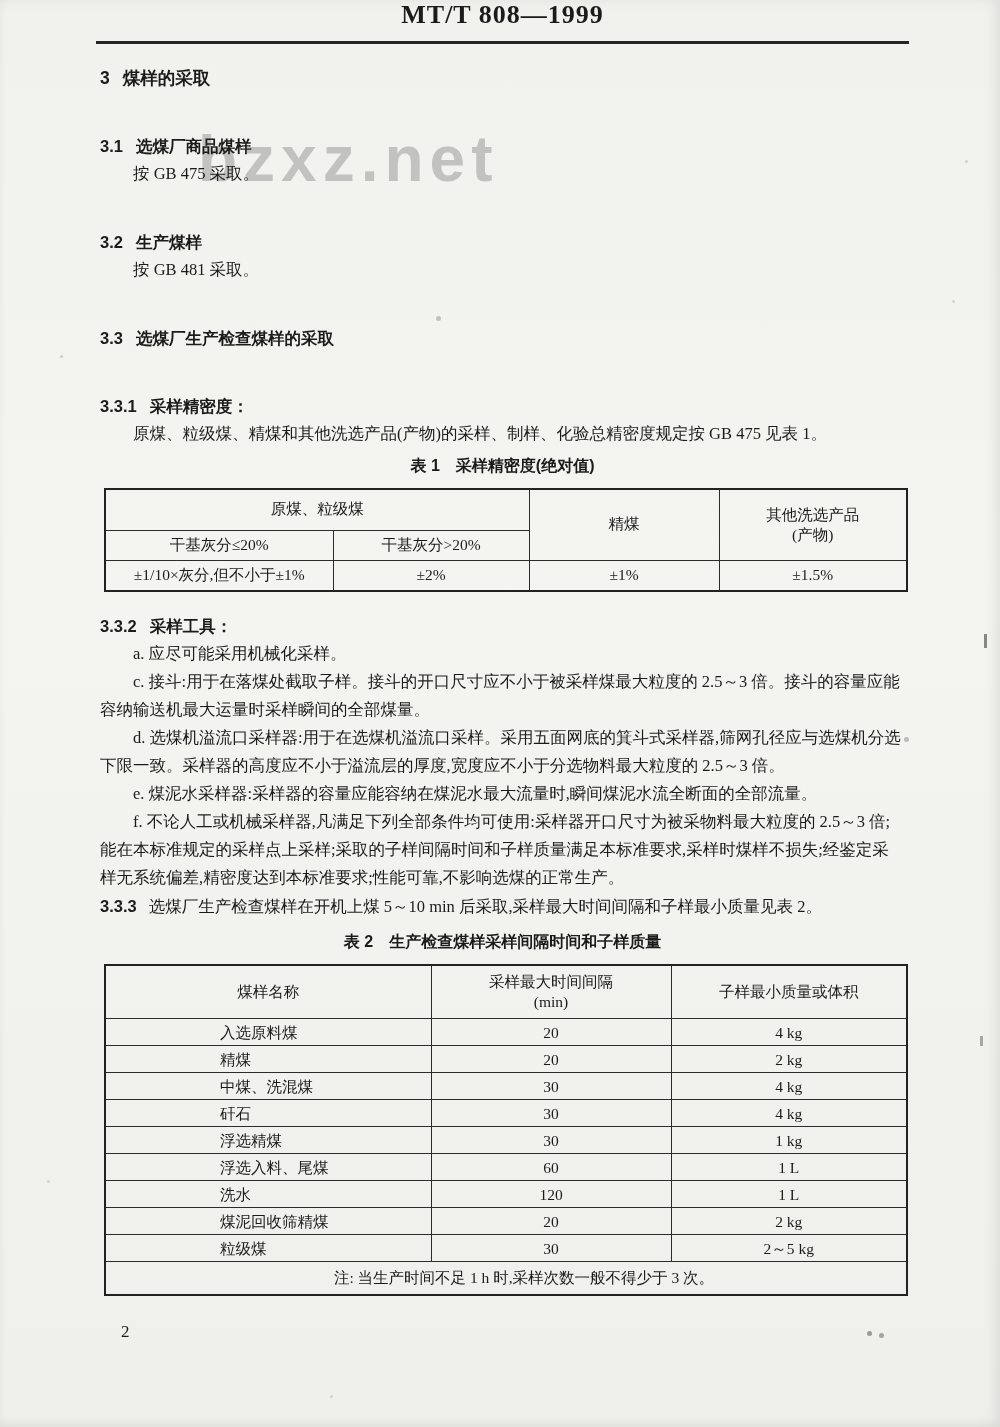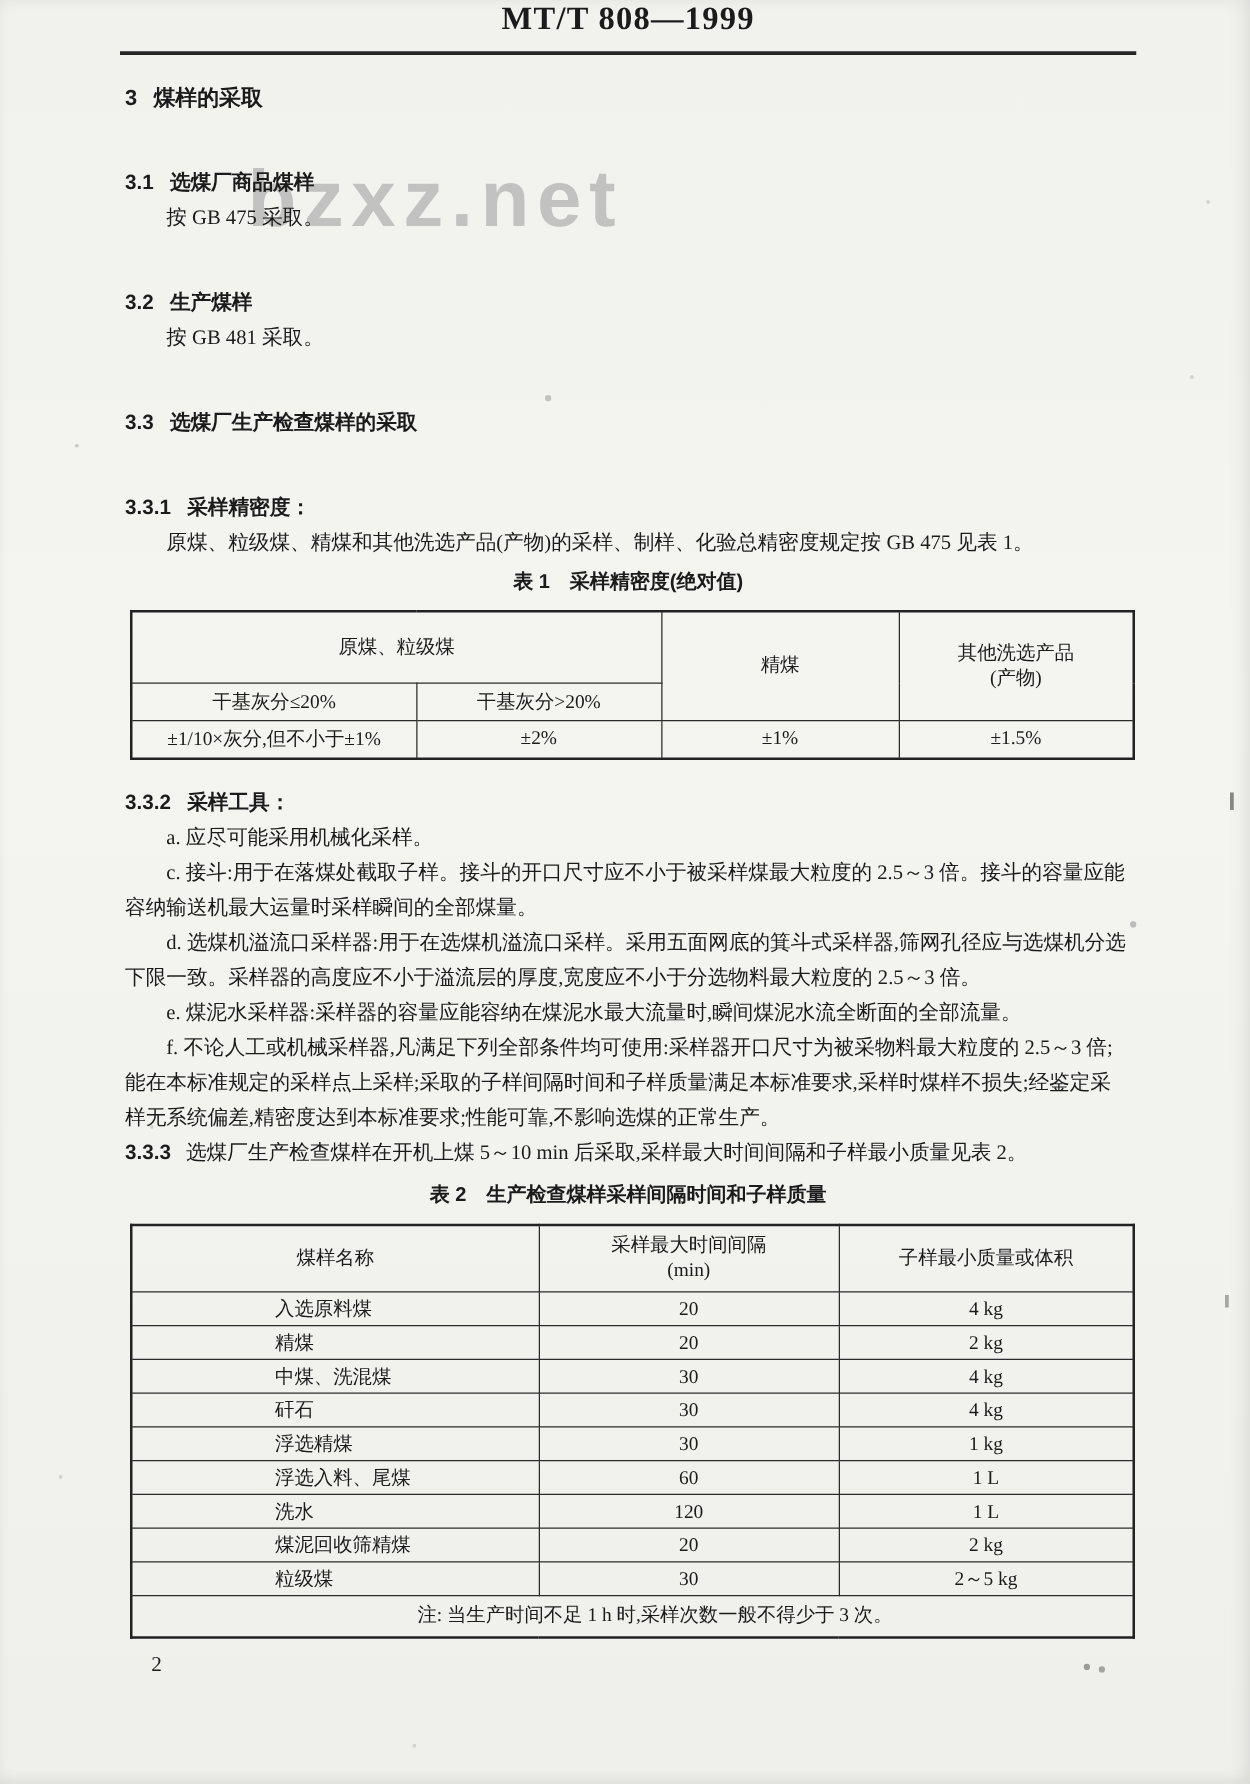--- a/index.html
+++ b/index.html
@@ -34,21 +34,21 @@
   .ind { text-indent:2em; }
   .runin .num { font-family:"Liberation Sans","DejaVu Sans",sans-serif; font-weight:700; margin-right:12px; }
 
   .caption {
     text-align:center; font-family:"Liberation Sans","DejaVu Sans",sans-serif;
     font-weight:700; font-size:16px; line-height:26px; margin-top:5px; margin-bottom:9px;
   }
   table { border-collapse:collapse; table-layout:fixed; width:802px; margin-left:4px; background:transparent; border:2px solid #222; }
   td { border:1.5px solid #2b2b2b; text-align:center; font-size:15.5px; padding:3px 6px; vertical-align:middle; }
   .t1 td { height:30px; }
-  .t1 tr.grp td { height:58px; }
+  .t1 tr.grp td { height:42px; }
   .t2 td { height:27px; line-height:19px; }
   .t2 .hdr td { height:54px; }
   .t2 td.left { text-align:left; padding-left:114px;margin-left:12px; }
   .t2 td.note { text-align:center; padding-left:42px; height:33px; }
   .twoline div { line-height:20px; }
   .sp-after-t1 { margin-top:20px; }
   .sp-after-t2cap { margin-top:8px; }
 
   .page-number { position:absolute; left:121px; top:1322px; font-size:17px; z-index:2; }
 

